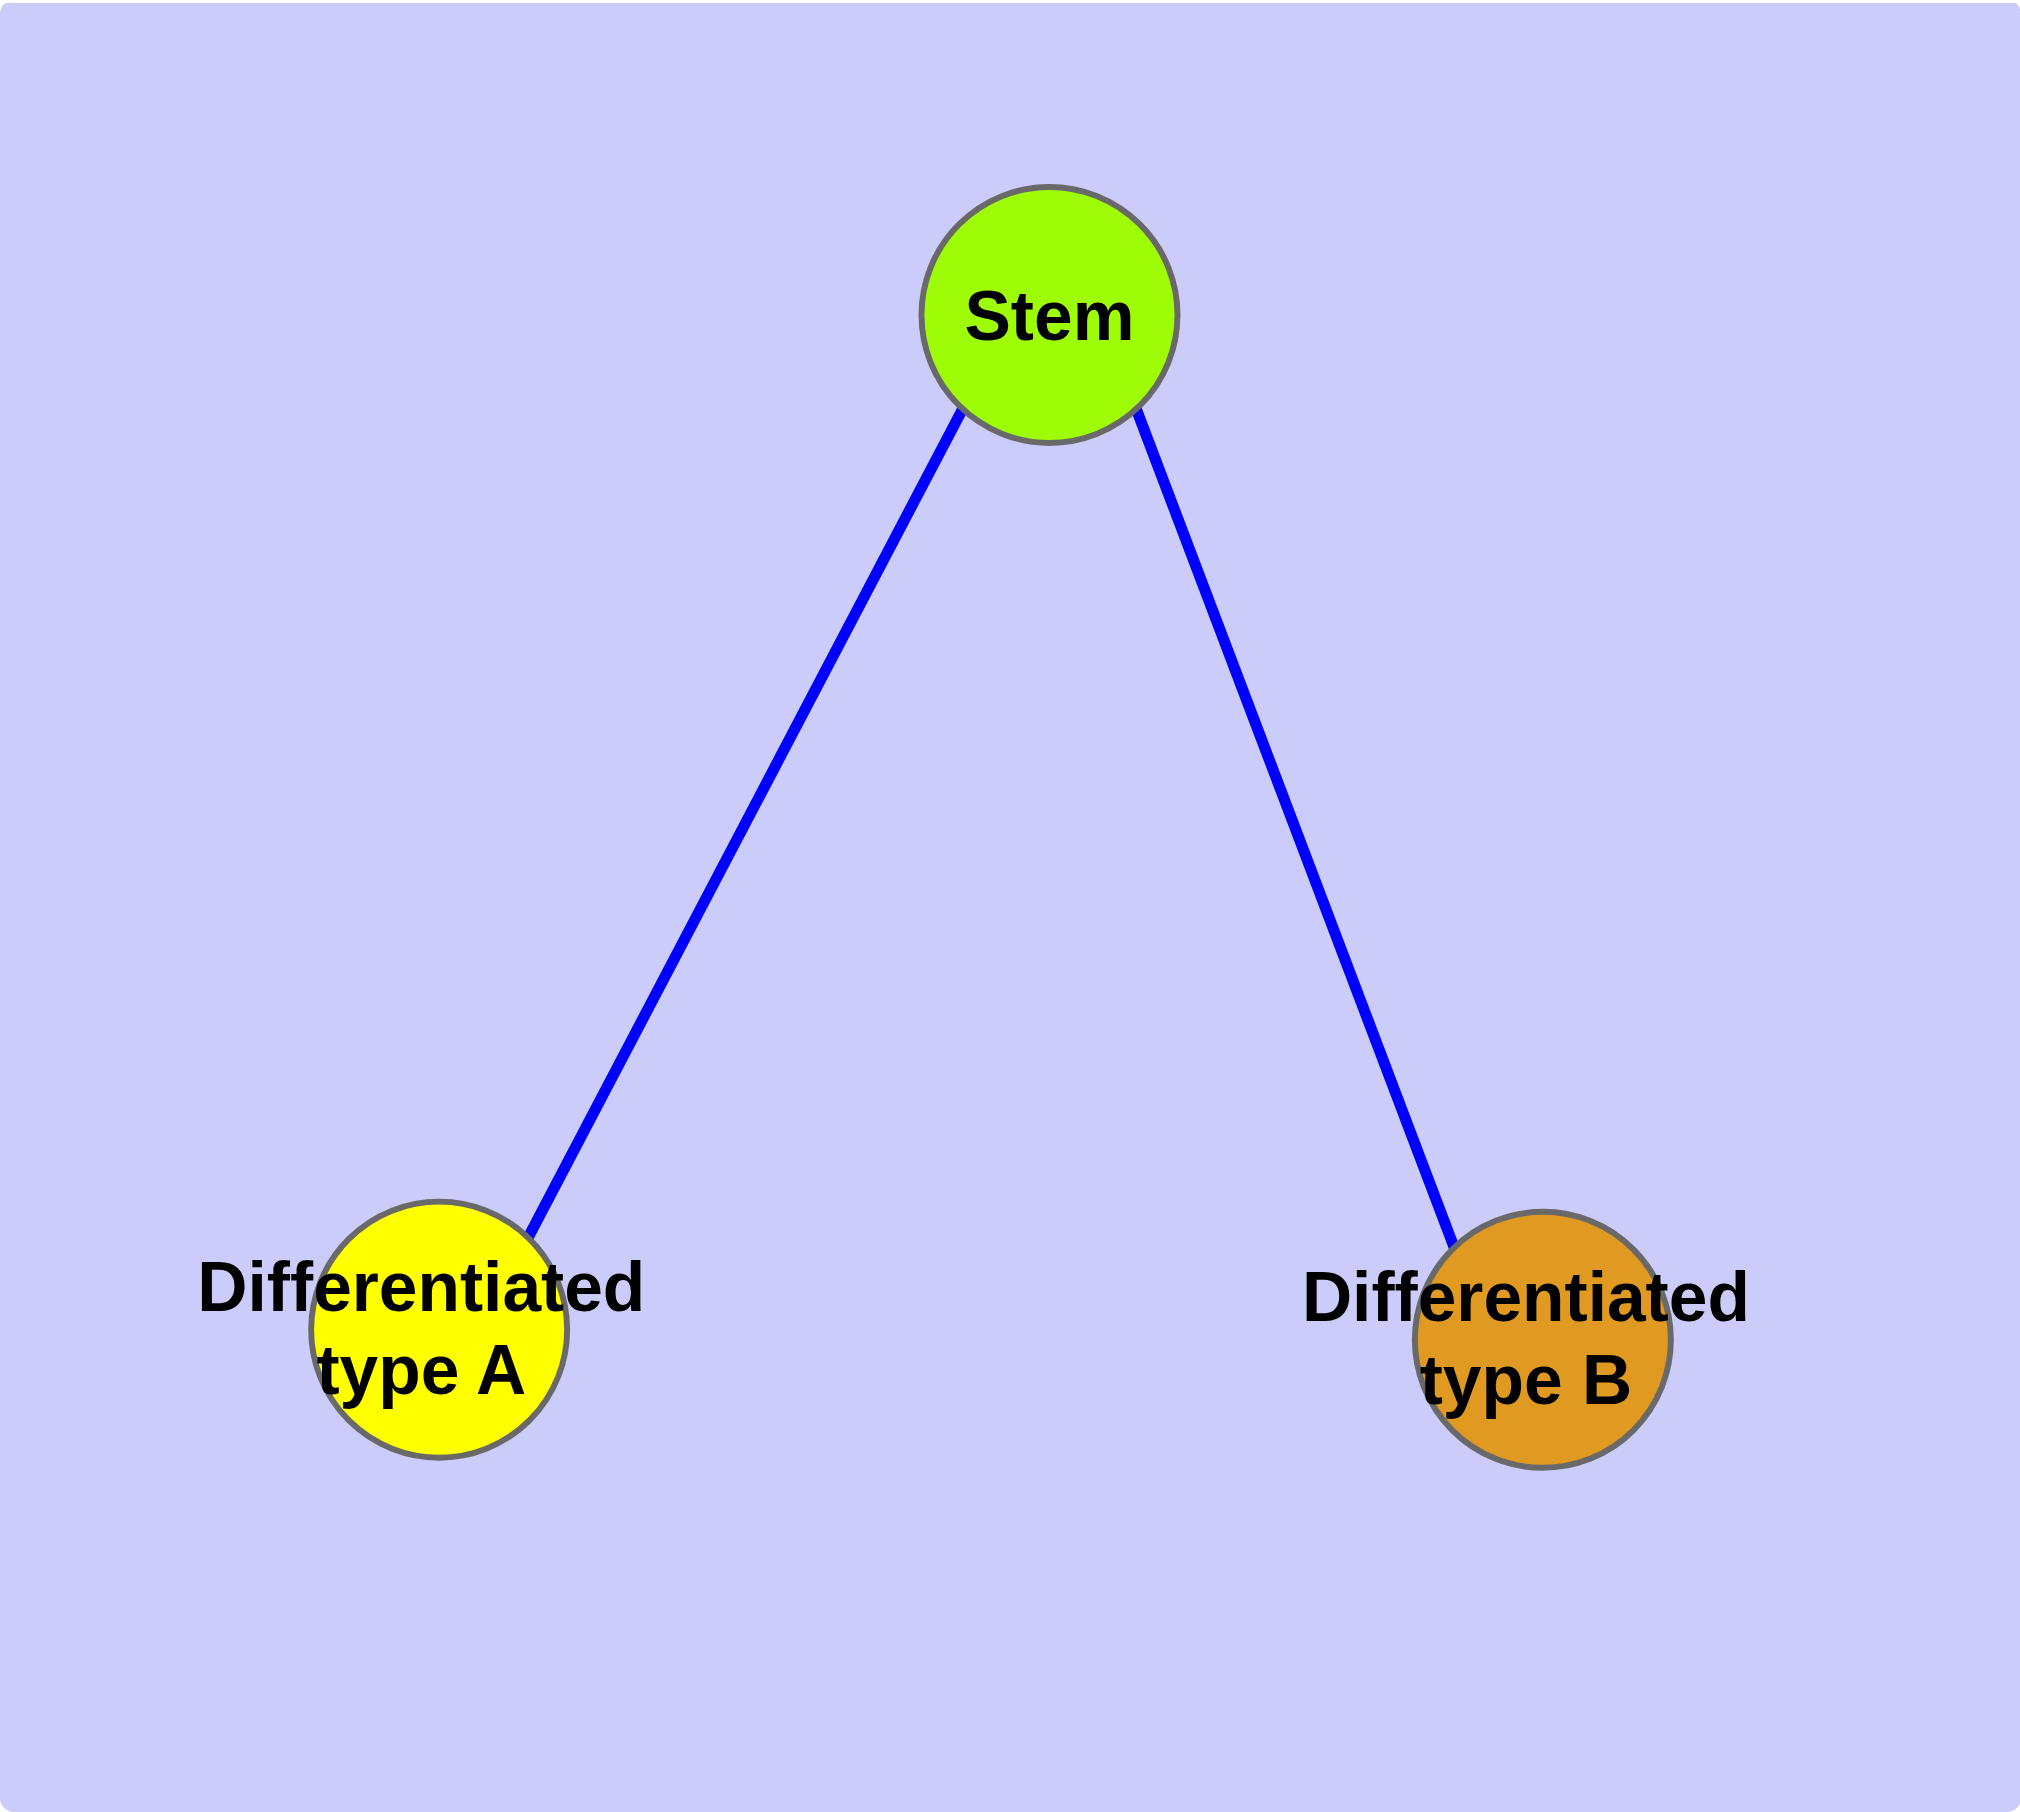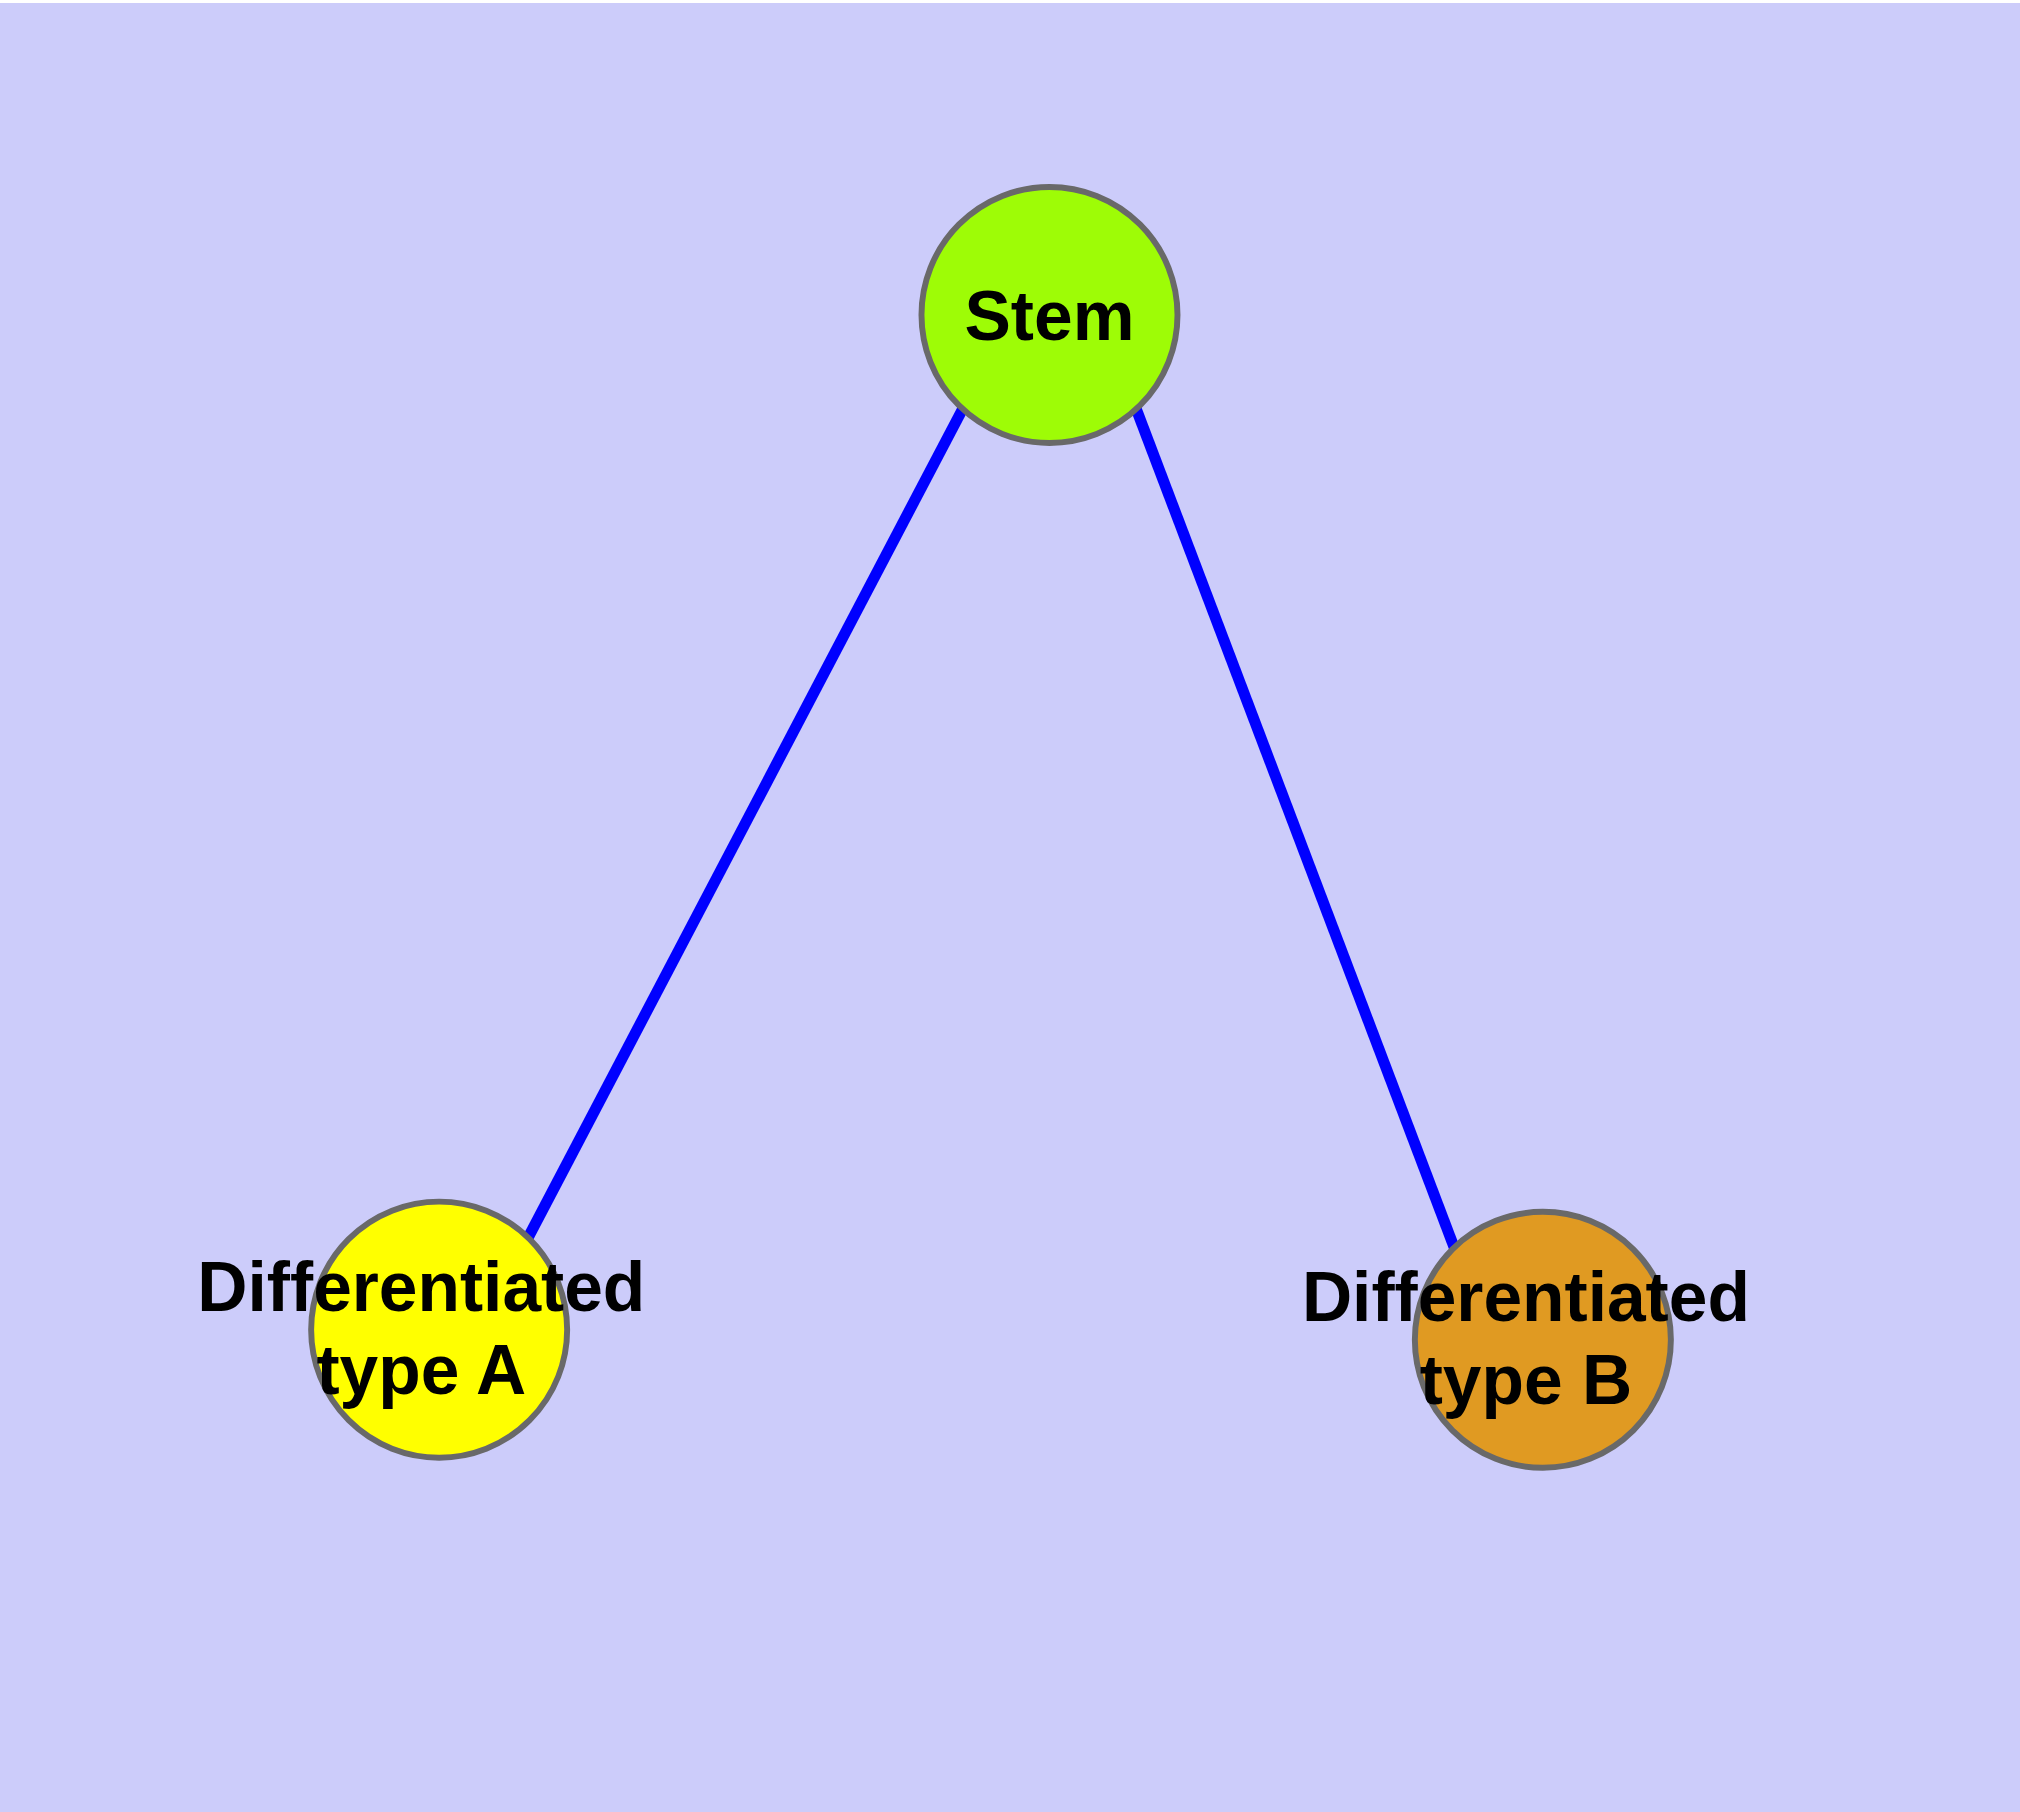--- a/index.html
+++ b/index.html
@@ -8,20 +8,21 @@
     padding: 0;
     background: #ffffff;
   }
   #canvas {
     position: relative;
     width: 2021px;
     height: 1812px;
     background: #ffffff;
     overflow: hidden;
     font-family: "Liberation Sans", "DejaVu Sans", sans-serif;
+    border-radius: 14px;
   }
   #plot-area {
     position: absolute;
     left: 0;
     top: 3.4px;
     width: 2021px;
     height: 1809px;
     background: #ccccfa;
   }
   #graph-svg {

